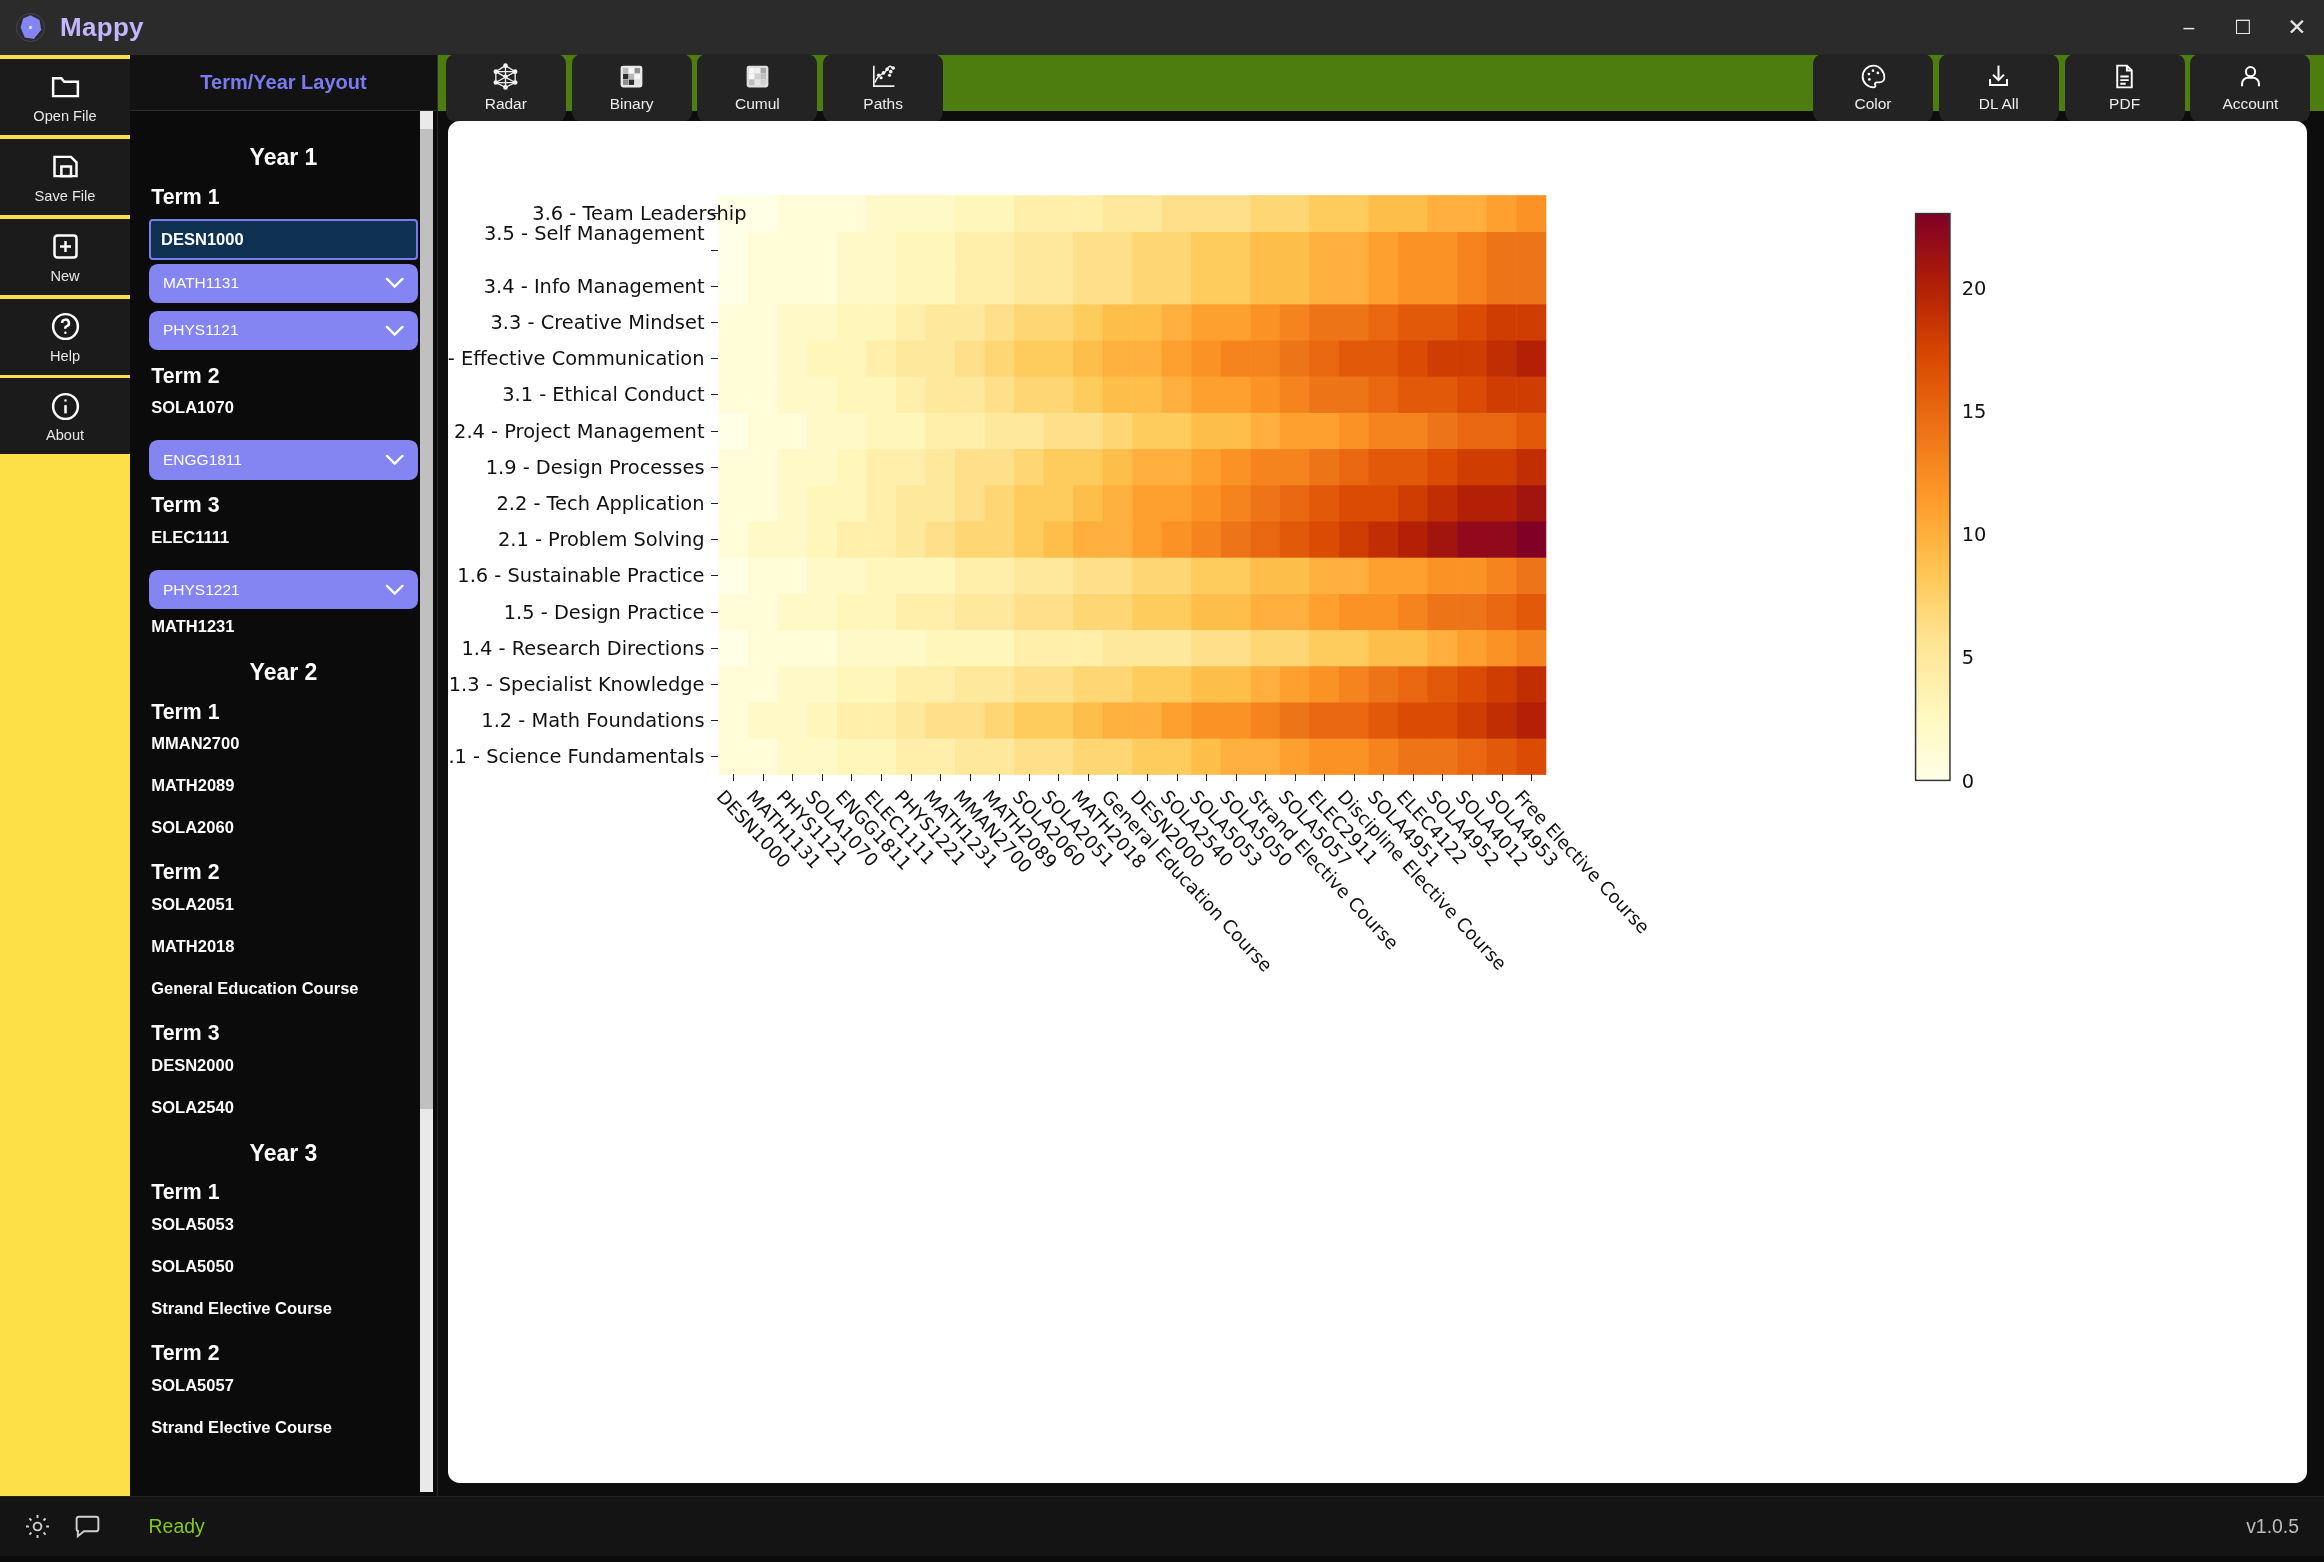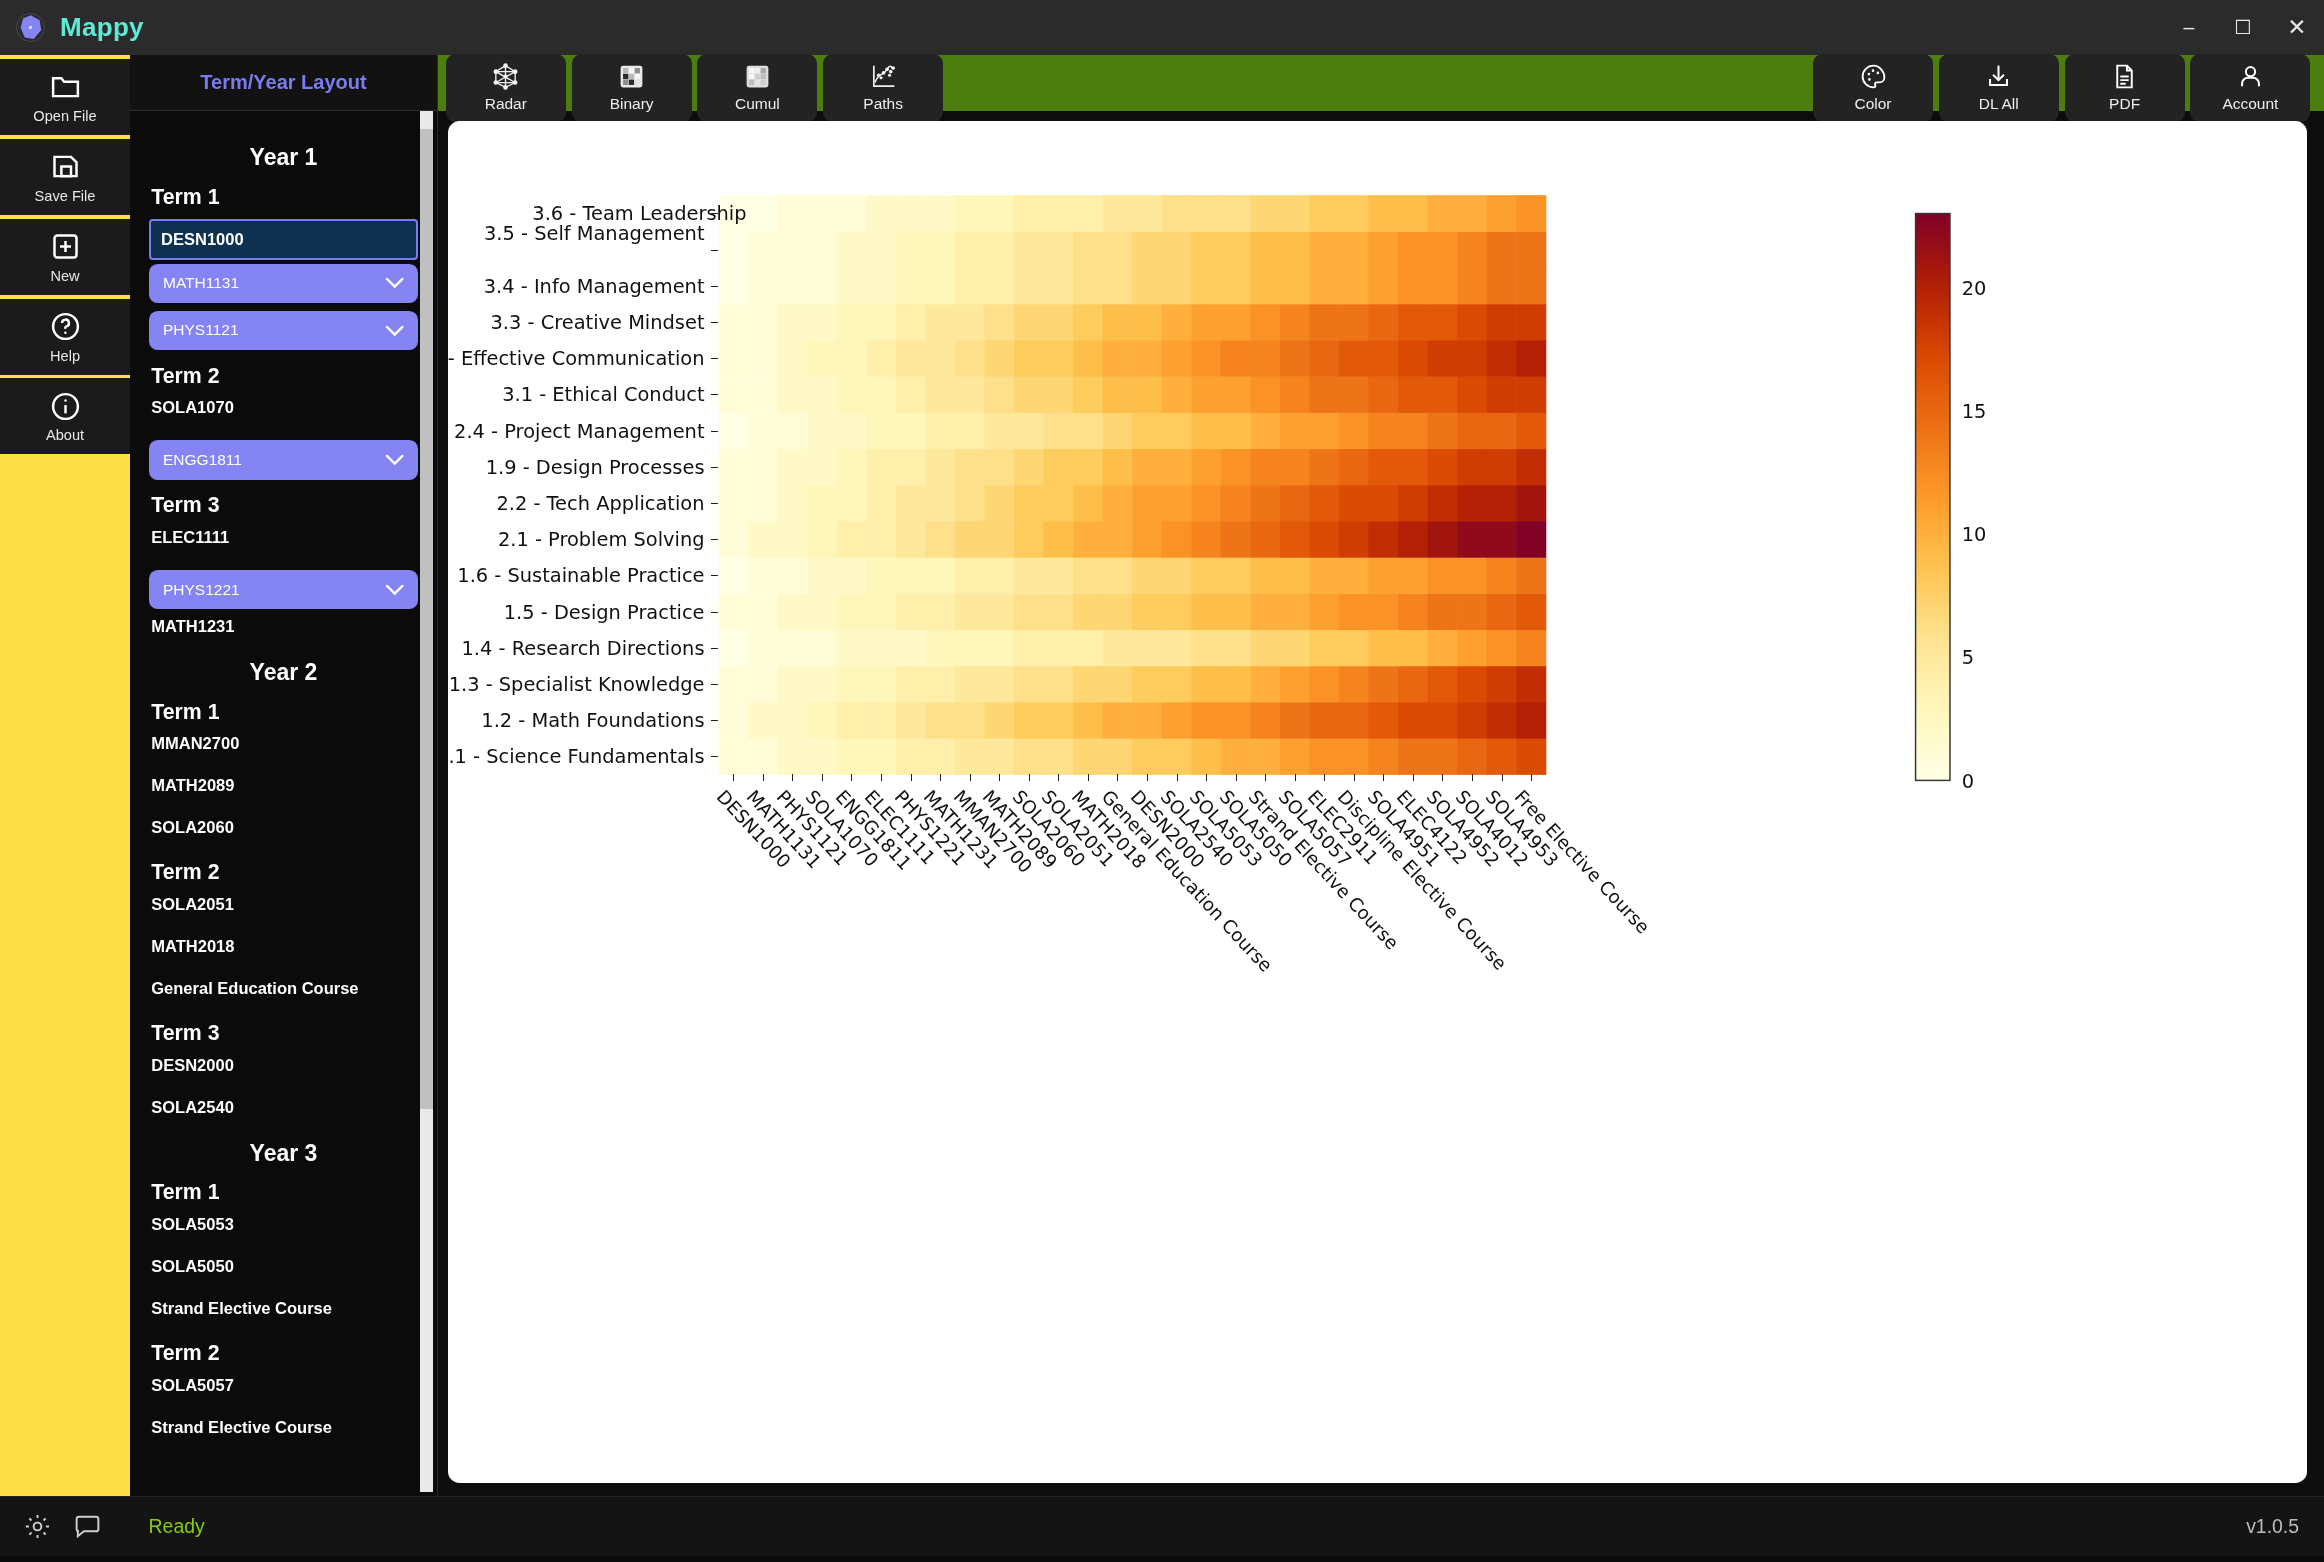--- a/index.html
+++ b/index.html
@@ -10,21 +10,21 @@
     overflow: hidden;
   }
   .app { position: relative; width: 2324px; height: 1562px; display: flex; flex-direction: column; }
 
   
   .titlebar {
     height: 55px; background: #2b2b2b; display: flex; align-items: center;
     flex: 0 0 55px; position: relative;
   }
   .logo-wrap { width: 60px; display: flex; align-items: center; justify-content: center; }
-  .app-title { color: #5eead4; font-size: 26px; font-weight: bold; letter-spacing: 0.3px; }
+  .app-title { color: #c4b5fd; font-size: 26px; font-weight: bold; letter-spacing: 0.3px; }
   .win-btns { position: absolute; right: 0; top: 0; height: 55px; display: flex; align-items: center; }
   .win-btn {
     width: 54px; height: 55px; display: flex; align-items: center; justify-content: center;
     color: #e6e6e6; font-size: 19.4px; line-height: 1; cursor: default;
   }
   .win-btn.close-btn { font-size: 23px; }
 
   
   .body-row { flex: 1 1 auto; display: flex; min-height: 0; }
 

